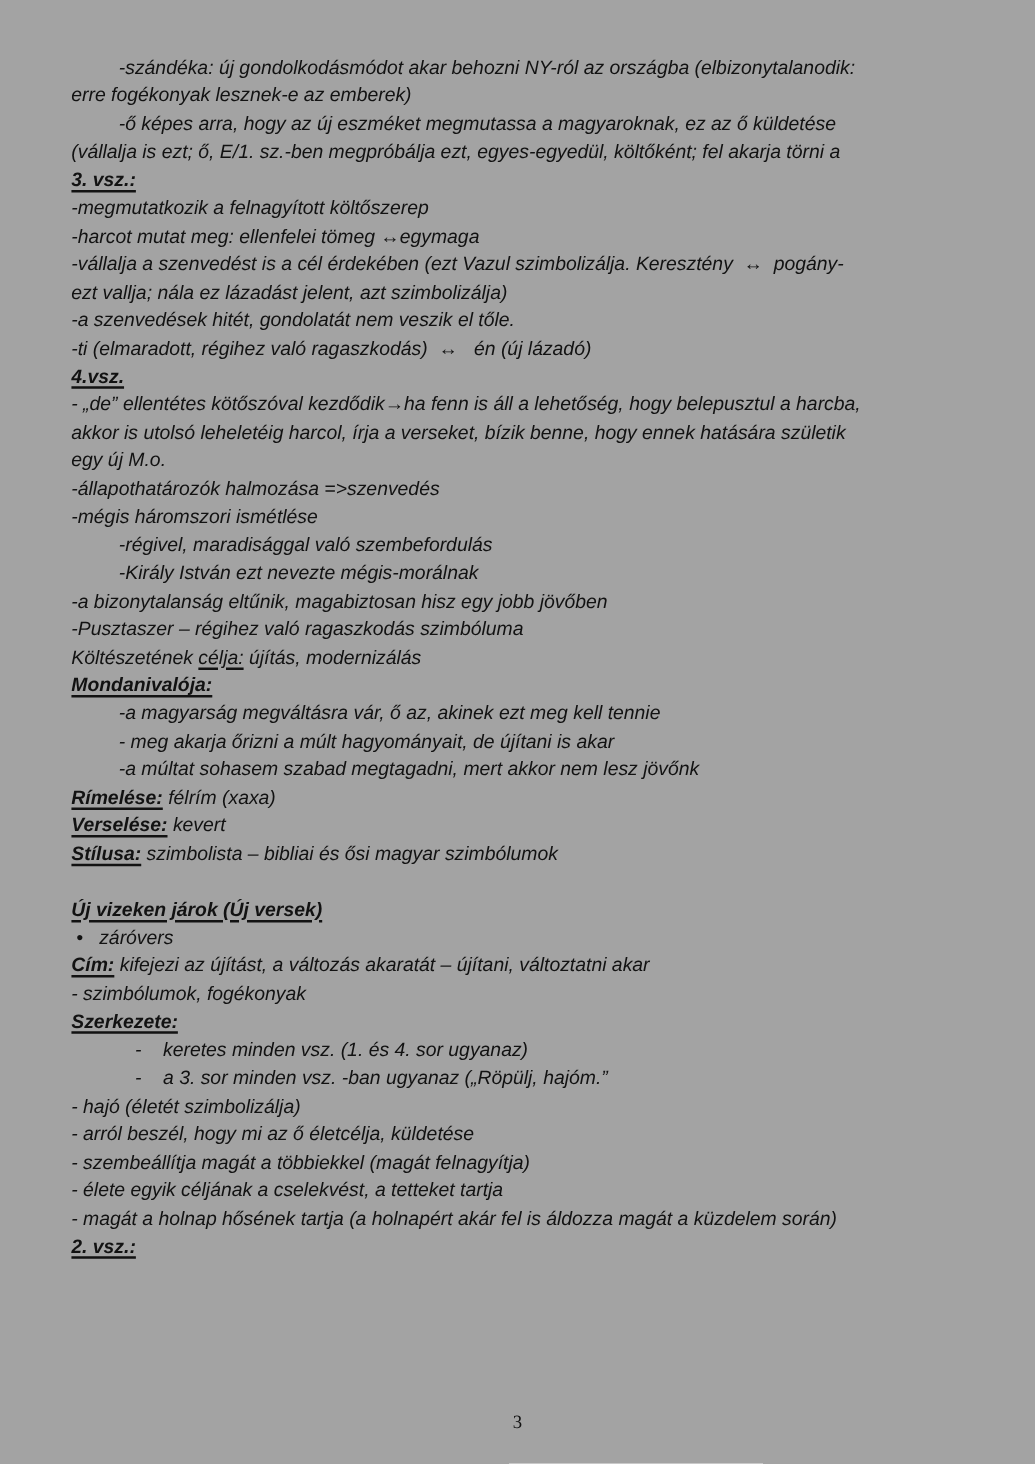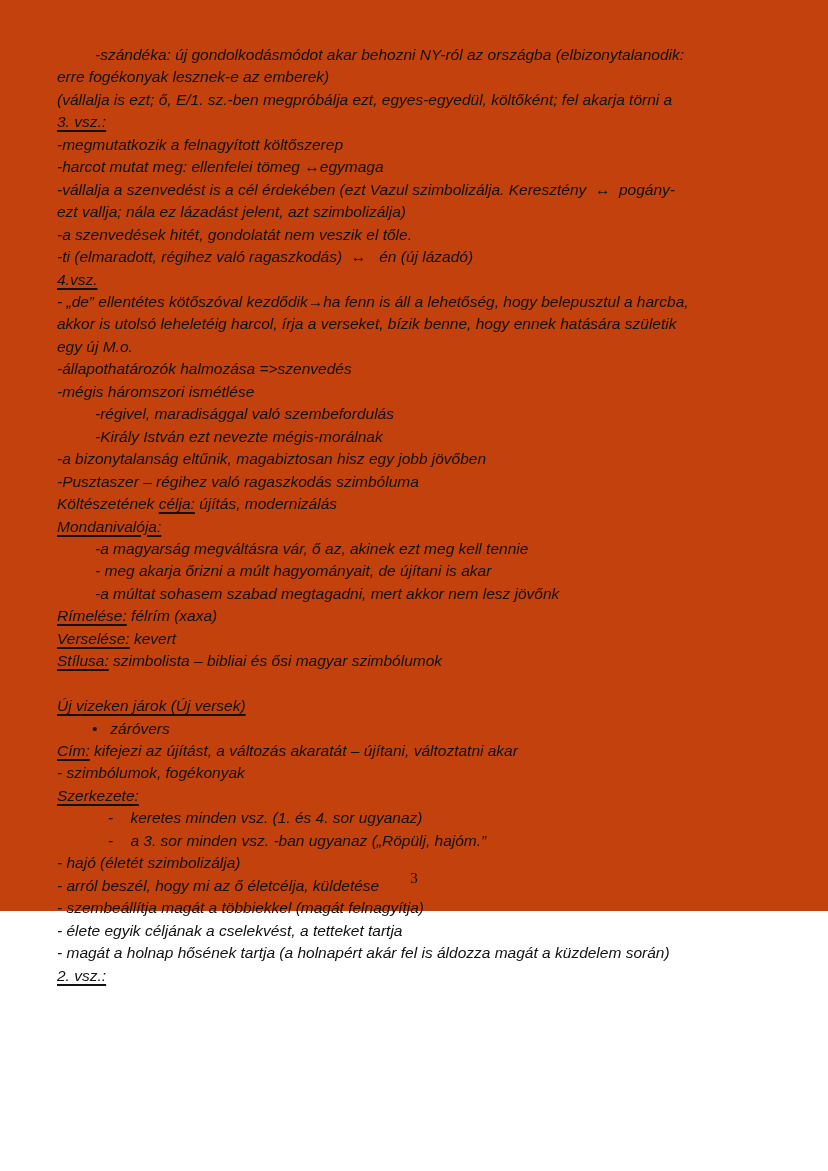--- a/index.html
+++ b/index.html
@@ -6,63 +6,64 @@
     margin: 0;
     padding: 0;
     width: 828px;
     height: 1171px;
     background: #ffffff;
     overflow: hidden;
   }
   .page {
     position: relative;
     width: 828px;
-    height: 911px;
-    background: #c2410c;
+    height: 1171px;
+    background: #a3a3a3;
     font-family: "Liberation Sans", "DejaVu Sans", sans-serif;
     font-style: italic;
     color: #121212;
   }
   .doc {
     position: absolute;
     top: 44px;
     left: 57px;
     right: 36px;
     font-size: 15.5px;
     line-height: 22.45px;
     overflow: hidden;
   }
   .line {
     white-space: pre;
   }
   .indent1 { margin-left: 38px; }
   .indent2 { margin-left: 51px; }
-  .bullet  { margin-left: 35px; }
+  .bullet  { margin-left: 4px; }
   .spacer  { height: 22.45px; }
-  .b { font-weight: normal; }
+  .b { font-weight: bold; }
   .u { text-decoration: underline; text-decoration-thickness: 1.5px; text-underline-offset: 3px; }
   .footer {
     position: absolute;
     bottom: 24px;
     left: 0;
     width: 100%;
     text-align: center;
     font-family: "Liberation Serif", "DejaVu Serif", serif;
     font-style: normal;
     font-size: 15px;
     color: #121212;
   }
 </style>
 </head>
 <body>
 
 <div class="page">
   <div class="doc">
       <div class="line indent1"><span>-szándéka: új gondolkodásmódot akar behozni NY-ról az országba (elbizonytalanodik:</span></div>
       <div class="line"><span>erre fogékonyak lesznek-e az emberek)</span></div>
+      <div class="line indent1"><span>-ő képes arra, hogy az új eszméket megmutassa a magyaroknak, ez az ő küldetése</span></div>
       <div class="line"><span>(vállalja is ezt; ő, E/1. sz.-ben megpróbálja ezt, egyes-egyedül, költőként; fel akarja törni a</span></div>
       <div class="line"><span class="b u">3. vsz.:</span></div>
       <div class="line"><span>-megmutatkozik a felnagyított költőszerep</span></div>
       <div class="line"><span>-harcot mutat meg: ellenfelei tömeg ↔egymaga</span></div>
       <div class="line"><span>-vállalja a szenvedést is a cél érdekében (ezt Vazul szimbolizálja. Keresztény  ↔  pogány-</span></div>
       <div class="line"><span>ezt vallja; nála ez lázadást jelent, azt szimbolizálja)</span></div>
       <div class="line"><span>-a szenvedések hitét, gondolatát nem veszik el tőle.</span></div>
       <div class="line"><span>-ti (elmaradott, régihez való ragaszkodás)  ↔   én (új lázadó)</span></div>
       <div class="line"><span class="b u">4.vsz.</span></div>
       <div class="line"><span>- „de” ellentétes kötőszóval kezdődik→ha fenn is áll a lehetőség, hogy belepusztul a harcba,</span></div>

